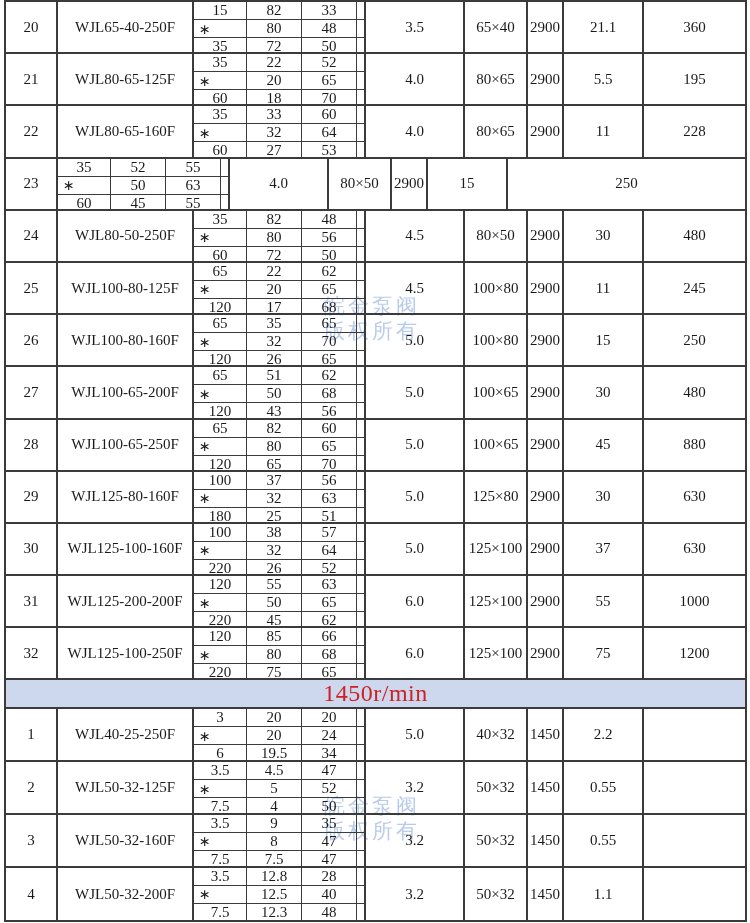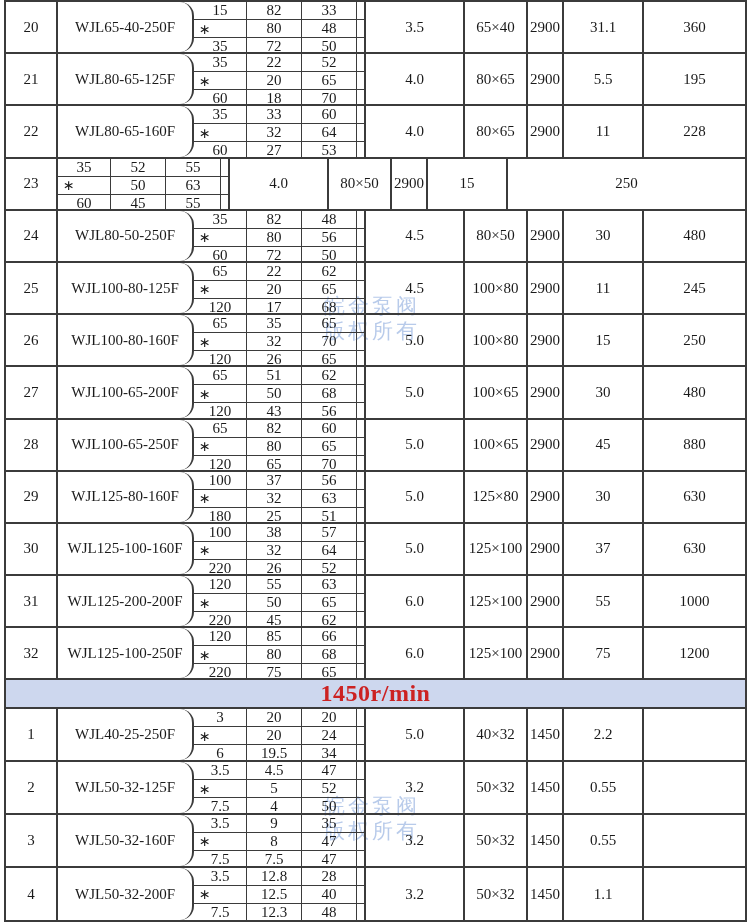--- a/index.html
+++ b/index.html
@@ -23,29 +23,29 @@
   .tbl{
     position:absolute;left:4px;top:0;width:743px;z-index:2;
     border:2px solid var(--bc,#3b3b3b);
     display:flex;flex-direction:column;box-sizing:border-box;
     background:transparent;
   }
   .trow{display:flex;border-bottom:2px solid var(--bc,#3b3b3b);box-sizing:border-box;}
   .trow:last-child{border-bottom:none;}
   .h1{height:52.2px;}
   .h2{height:52.75px;}
-  .band{height:29px;background:var(--band-bg,#cdd7ee);align-items:flex-end;justify-content:center;font-weight:bold;}
+  .band{height:29px;background:var(--band-bg,#cdd7ee);align-items:flex-end;justify-content:center;}
   .band .band-label{color:var(--band-fg,#cc2222);font-size:24px;letter-spacing:.5px;}
   .c{
     border-right:2px solid var(--bc,#3b3b3b);box-sizing:border-box;
     display:flex;align-items:center;justify-content:center;
     font-size:15px;overflow:hidden;
   }
   .c-no{width:52px;}
-  .c-model{width:136px;border-radius:14px;}
+  .c-model{width:136px;}
   .c-sub{width:172px;flex-direction:column;align-items:stretch;justify-content:flex-start;}
   .c-npsh{width:99px;}
   .c-ports{width:63px;text-align:right;}
   .c-speed{width:36px;}
   .c-power{width:80px;}
   .c-weight{flex:1;border-right:none;}
   .srow{flex:1;display:flex;border-bottom:1px solid var(--bc,#3b3b3b);box-sizing:border-box;}
   .srow:last-child{border-bottom:none;}
   .sc{
     display:flex;align-items:center;justify-content:center;
@@ -98,21 +98,21 @@
           <div class="srow">
             <div class="sc sc-flow">35</div>
             <div class="sc sc-head">72</div>
             <div class="sc sc-eff">50</div>
             <div class="sc sc-stub"></div>
           </div>
         </div>
         <div class="c c-npsh">3.5</div>
         <div class="c c-ports">65×40</div>
         <div class="c c-speed">2900</div>
-        <div class="c c-power">31.1</div>
+        <div class="c c-power">21.1</div>
         <div class="c c-weight">360</div>
       </div>
       <div class="trow h1">
         <div class="c c-no">21</div>
         <div class="c c-model">WJL80-65-125F</div>
         <div class="c c-sub">
           <div class="srow">
             <div class="sc sc-flow">35</div>
             <div class="sc sc-head">22</div>
             <div class="sc sc-eff">52</div>

